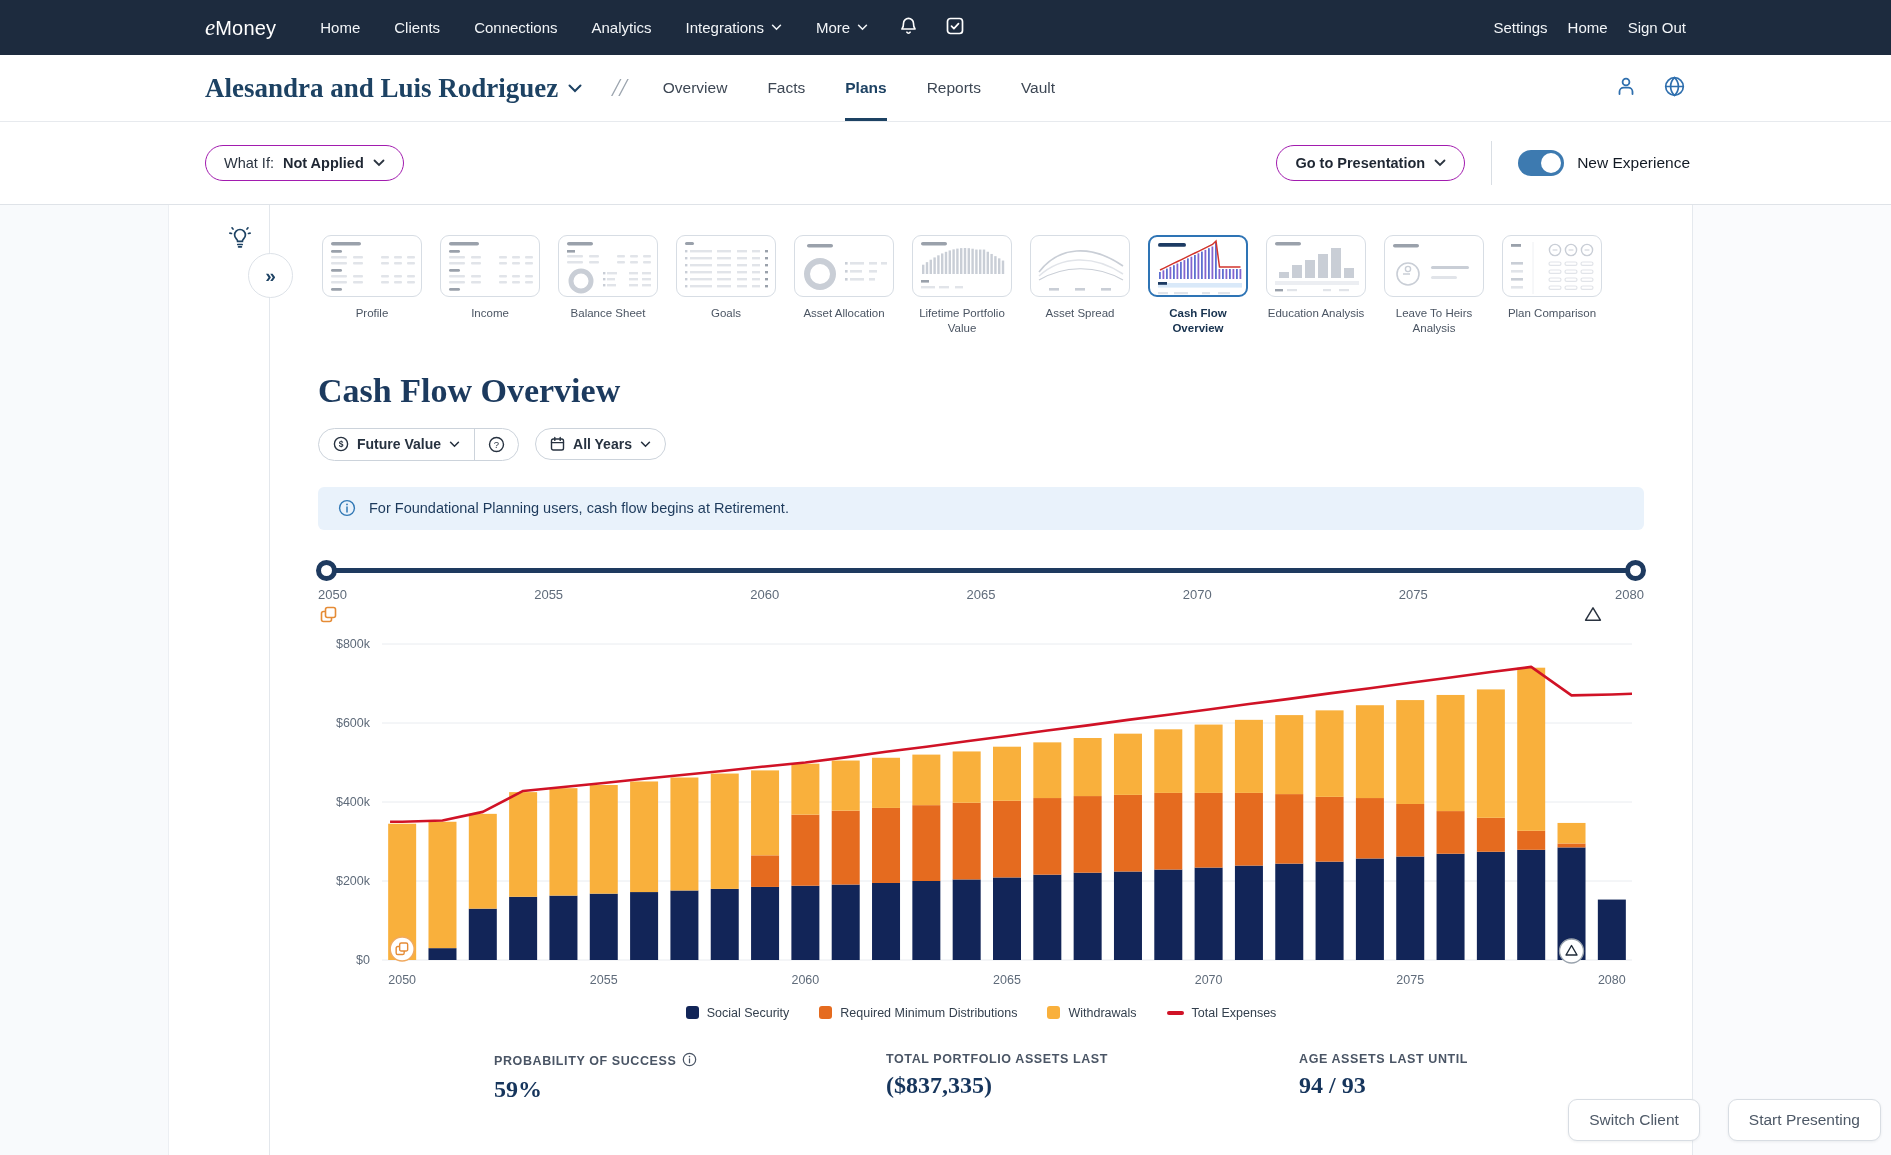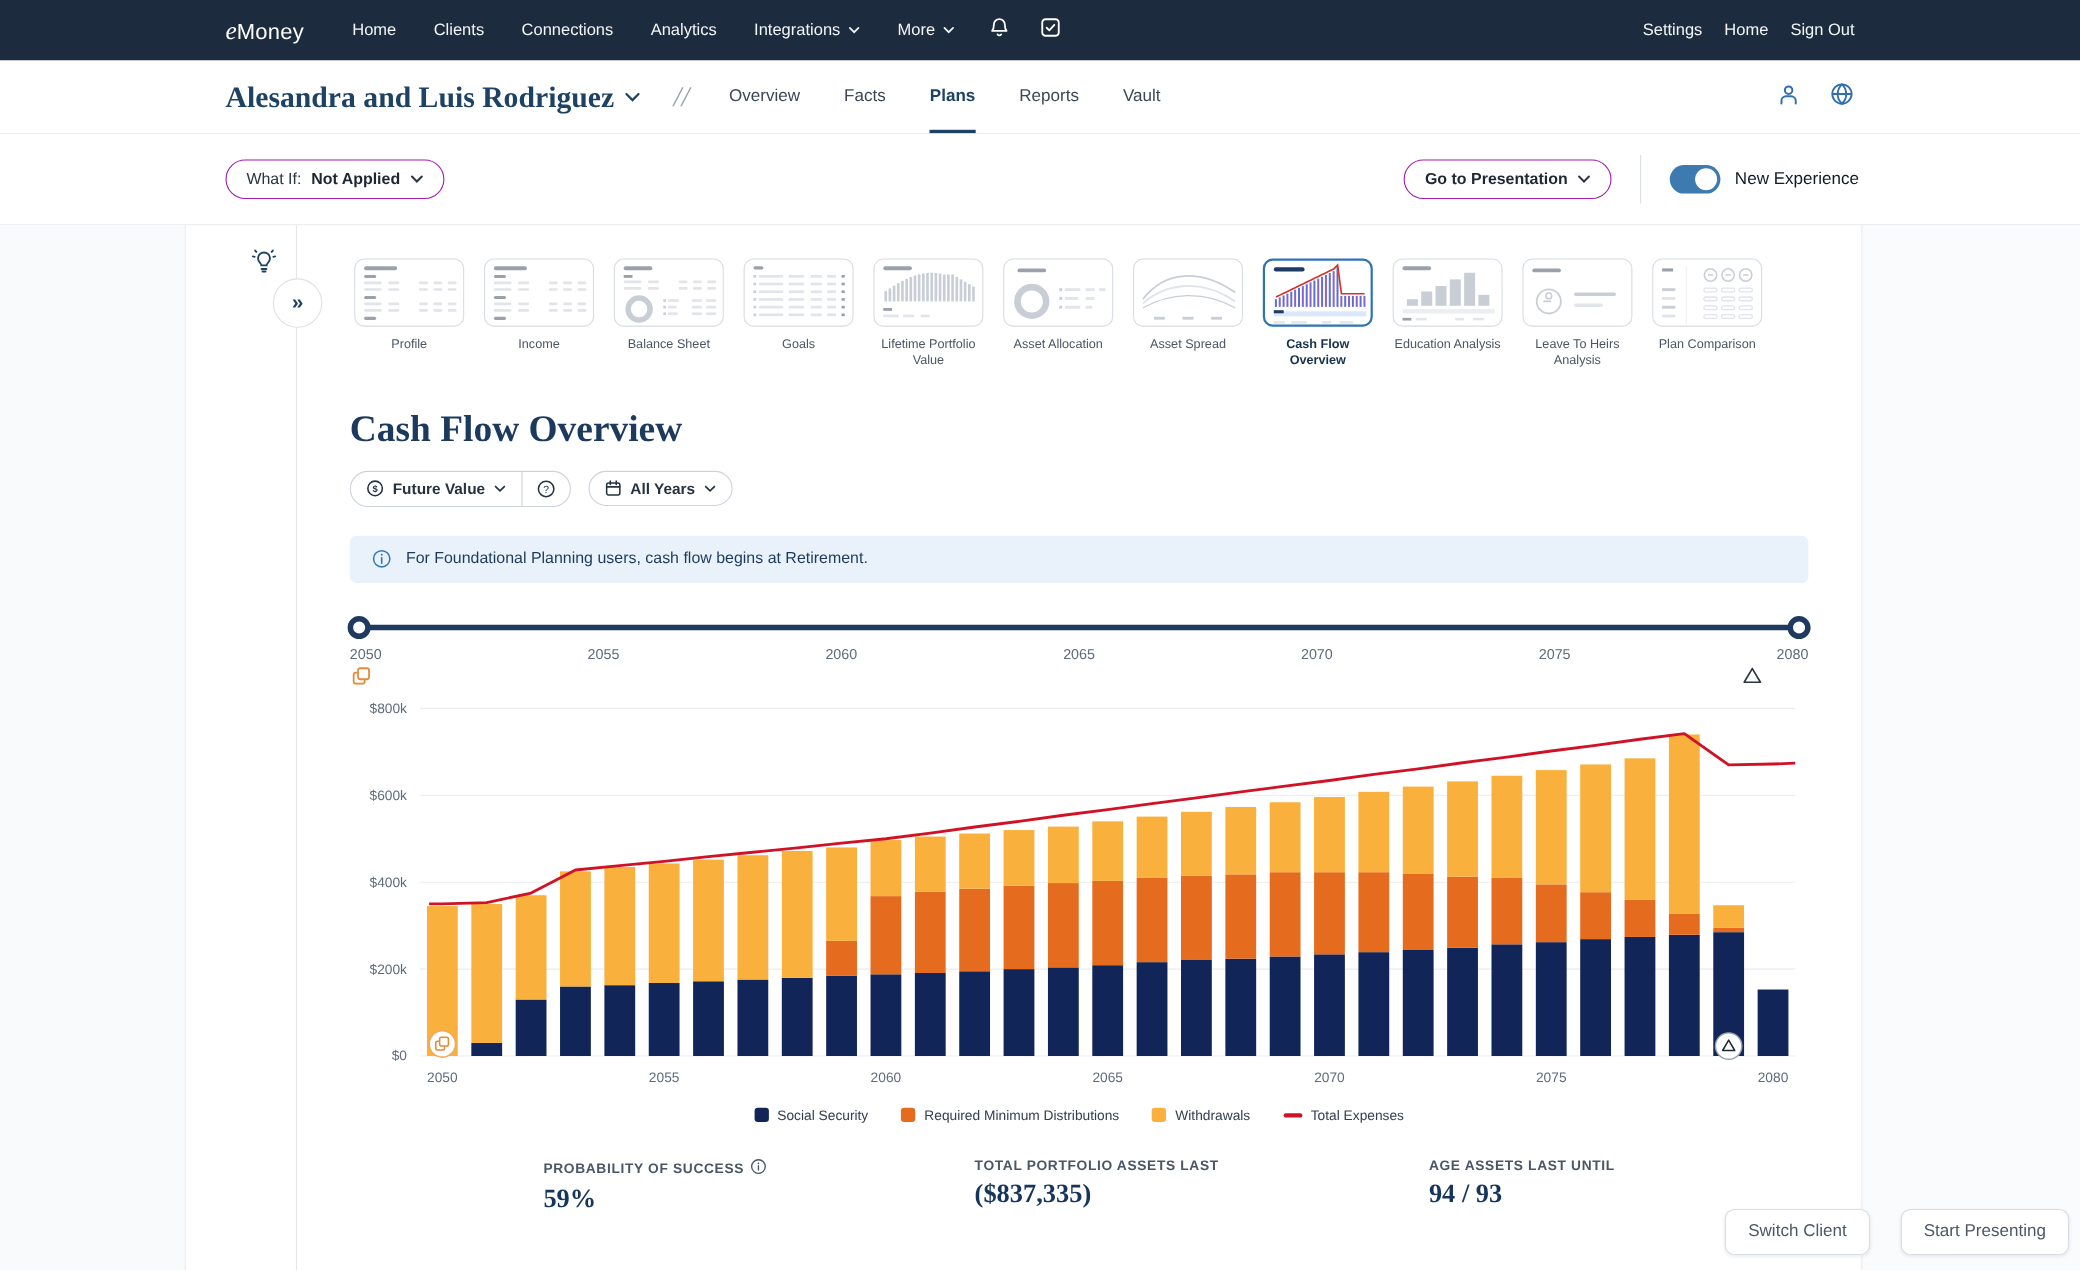--- a/index.html
+++ b/index.html
@@ -361,20 +361,37 @@
               <rect x="13" y="49" width="22" height="2.4" fill="#e1e4e9"></rect>
               <rect x="40" y="49" width="14" height="2.4" fill="#e1e4e9"></rect>
               <rect x="60" y="49" width="10" height="2.4" fill="#e1e4e9"></rect>
               <rect x="75" y="49" width="8" height="2.4" fill="#e1e4e9"></rect>
               <rect x="88" y="49" width="3" height="2.4" fill="#9aa1ab"></rect>
             </svg></div>
           <div class="car-label">Goals</div>
         </div>
         <div class="car-item">
           <div class="thumb"><svg width="100" height="62" viewBox="0 0 100 62">
+              <rect x="12" y="8" width="26" height="3.6" rx="1.8" fill="#9aa1ab"></rect>
+              <circle cx="25" cy="38" r="13" fill="none" stroke="#c9ced6" stroke-width="6"></circle>
+              <rect x="50" y="26" width="2.6" height="2.6" fill="#c9ced6"></rect>
+              <rect x="55" y="26" width="14" height="2.6" fill="#e1e4e9"></rect>
+              <rect x="74" y="26" width="8" height="2.6" fill="#e1e4e9"></rect>
+              <rect x="86" y="26" width="6" height="2.6" fill="#e1e4e9"></rect>
+              <rect x="50" y="34" width="2.6" height="2.6" fill="#c9ced6"></rect>
+              <rect x="55" y="34" width="12" height="2.6" fill="#e1e4e9"></rect>
+              <rect x="74" y="34" width="8" height="2.6" fill="#e1e4e9"></rect>
+              <rect x="50" y="42" width="2.6" height="2.6" fill="#c9ced6"></rect>
+              <rect x="55" y="42" width="14" height="2.6" fill="#e1e4e9"></rect>
+              <rect x="74" y="42" width="6" height="2.6" fill="#e1e4e9"></rect>
+            </svg></div>
+          <div class="car-label">Asset Allocation</div>
+        </div>
+        <div class="car-item">
+          <div class="thumb"><svg width="100" height="62" viewBox="0 0 100 62">
               <rect x="8" y="6" width="26" height="3.6" rx="1.8" fill="#9aa1ab"></rect>
               <rect x="9" y="28.69634866167315" width="2.4" height="9.303651338326851" fill="#c9ced6"></rect>
               <rect x="12.8" y="26.142797043169402" width="2.4" height="11.857202956830596" fill="#c9ced6"></rect>
               <rect x="16.6" y="23.705544086267388" width="2.4" height="14.294455913732614" fill="#c9ced6"></rect>
               <rect x="20.4" y="21.420664874992532" width="2.4" height="16.579335125007468" fill="#c9ced6"></rect>
               <rect x="24.2" y="19.321979128098807" width="2.4" height="18.678020871901193" fill="#c9ced6"></rect>
               <rect x="28" y="17.440550615330665" width="2.4" height="20.559449384669335" fill="#c9ced6"></rect>
               <rect x="31.799999999999997" y="15.80422736595964" width="2.4" height="22.19577263404036" fill="#c9ced6"></rect>
               <rect x="35.599999999999994" y="14.437229475214941" width="2.4" height="23.56277052478506" fill="#c9ced6"></rect>
               <rect x="39.4" y="13.35979060970535" width="2.4" height="24.64020939029465" fill="#c9ced6"></rect>
@@ -390,37 +407,20 @@
               <rect x="77.39999999999999" y="17.94491731045847" width="2.4" height="20.05508268954153" fill="#c9ced6"></rect>
               <rect x="81.2" y="20.14491731045847" width="2.4" height="17.85508268954153" fill="#c9ced6"></rect>
               <rect x="85" y="22.34491731045847" width="2.4" height="15.65508268954153" fill="#c9ced6"></rect>
               <rect x="88.8" y="24.54491731045847" width="2.4" height="13.45508268954153" fill="#c9ced6"></rect>
               <rect x="8" y="44" width="8" height="2.6" fill="#9aa1ab"></rect>
               <rect x="8" y="50" width="14" height="2.4" fill="#e1e4e9"></rect>
               <rect x="26" y="50" width="10" height="2.4" fill="#e1e4e9"></rect>
               <rect x="42" y="50" width="8" height="2.4" fill="#e1e4e9"></rect>
             </svg></div>
           <div class="car-label">Lifetime Portfolio Value</div>
-        </div>
-        <div class="car-item">
-          <div class="thumb"><svg width="100" height="62" viewBox="0 0 100 62">
-              <rect x="12" y="8" width="26" height="3.6" rx="1.8" fill="#9aa1ab"></rect>
-              <circle cx="25" cy="38" r="13" fill="none" stroke="#c9ced6" stroke-width="6"></circle>
-              <rect x="50" y="26" width="2.6" height="2.6" fill="#c9ced6"></rect>
-              <rect x="55" y="26" width="14" height="2.6" fill="#e1e4e9"></rect>
-              <rect x="74" y="26" width="8" height="2.6" fill="#e1e4e9"></rect>
-              <rect x="86" y="26" width="6" height="2.6" fill="#e1e4e9"></rect>
-              <rect x="50" y="34" width="2.6" height="2.6" fill="#c9ced6"></rect>
-              <rect x="55" y="34" width="12" height="2.6" fill="#e1e4e9"></rect>
-              <rect x="74" y="34" width="8" height="2.6" fill="#e1e4e9"></rect>
-              <rect x="50" y="42" width="2.6" height="2.6" fill="#c9ced6"></rect>
-              <rect x="55" y="42" width="14" height="2.6" fill="#e1e4e9"></rect>
-              <rect x="74" y="42" width="6" height="2.6" fill="#e1e4e9"></rect>
-            </svg></div>
-          <div class="car-label">Asset Allocation</div>
         </div>
         <div class="car-item">
           <div class="thumb"><svg width="100" height="62" viewBox="0 0 100 62">
               <path d="M8 36 C 28 10, 60 8, 92 30" fill="none" stroke="#c9ced6" stroke-width="1.6"></path>
               <path d="M8 40 C 30 20, 62 18, 92 38" fill="none" stroke="#e1e4e9" stroke-width="1.6"></path>
               <path d="M8 44 C 32 30, 64 28, 92 44" fill="none" stroke="#c9ced6" stroke-width="1.2"></path>
               <rect x="18" y="52" width="10" height="2.6" fill="#c9ced6"></rect>
               <rect x="44" y="52" width="10" height="2.6" fill="#c9ced6"></rect>
               <rect x="70" y="52" width="10" height="2.6" fill="#c9ced6"></rect>
             </svg></div>

